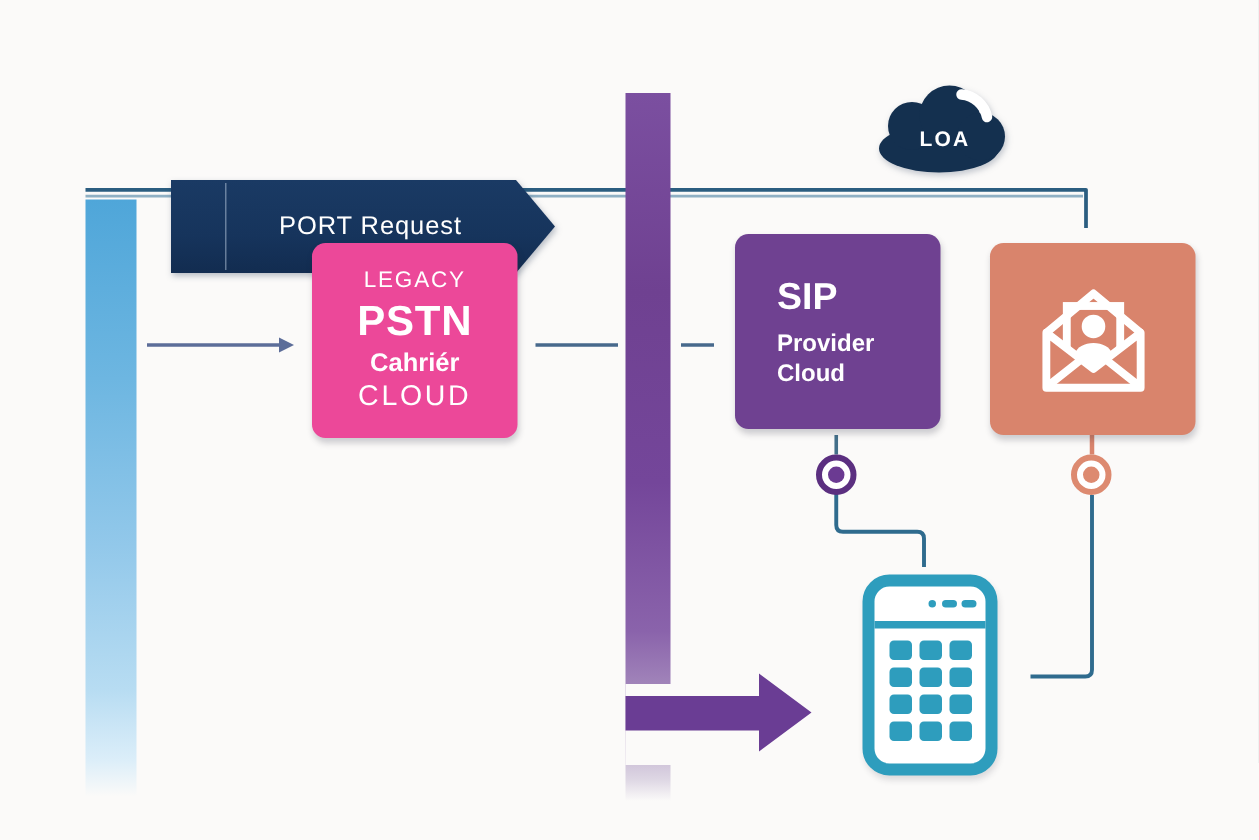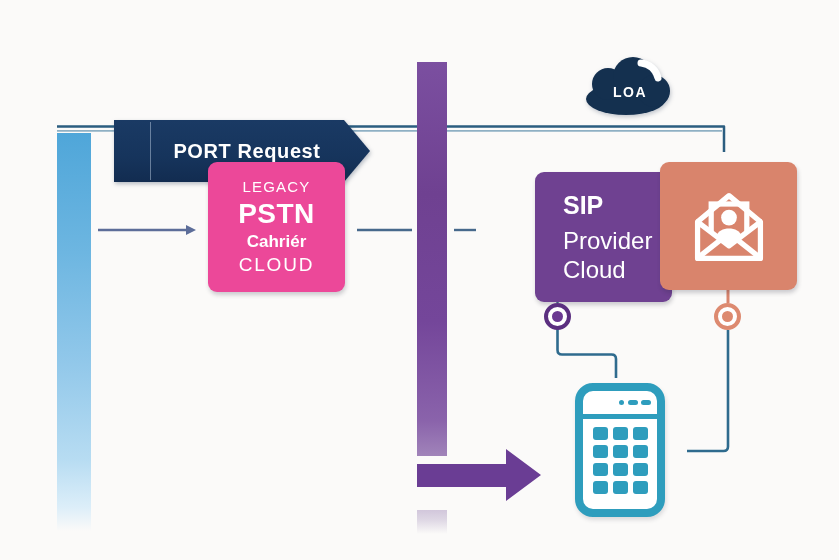--- a/index.html
+++ b/index.html
@@ -30,37 +30,37 @@
     position:absolute;left:57px;top:60px;width:256px;height:62px;z-index:4;
     background:linear-gradient(180deg,#1a3a64 0%,#16345c 60%,#122c50 100%);
     clip-path:polygon(0 0,230px 0,256px 31px,230px 62px,0 62px);
   }
   .banner-wrap{position:absolute;left:57px;top:60px;width:256px;height:62px;z-index:4;
     filter:drop-shadow(1px 2px 2px rgba(20,40,70,.3));}
   .banner-divider{position:absolute;left:36px;top:2px;bottom:2px;width:1px;background:rgba(205,220,238,.45);}
   .banner-label{
     position:absolute;left:36px;top:0;width:194px;height:62px;
     display:flex;align-items:center;justify-content:center;
-    color:#fff;font-size:20px;font-weight:700;letter-spacing:.6px;white-space:nowrap;
+    color:#fff;font-size:17px;font-weight:400;letter-spacing:.6px;white-space:nowrap;
   }
 
   
   .node{position:absolute;z-index:4;border-radius:9px;color:#fff;
     box-shadow:1px 3px 4px rgba(40,40,60,.22);}
   .legacy-box{left:208px;top:162px;width:137px;height:130px;background:#ec4899;
     display:flex;flex-direction:column;align-items:center;justify-content:center;text-align:center;line-height:1.25;}
   .legacy-l1{font-size:15px;font-weight:500;letter-spacing:1.2px;}
   .legacy-l2{font-size:28px;font-weight:800;letter-spacing:.5px;}
   .legacy-l3{font-size:17px;font-weight:700;}
   .legacy-l4{font-size:19px;font-weight:500;letter-spacing:1.8px;}
 
-  .sip-box{left:490px;top:172px;width:137px;height:130px;background:#6f4191;
-    display:flex;flex-direction:column;justify-content:center;padding-left:28px;line-height:1.2;margin-left:45px;}
+  .sip-box{left:490px;top:156px;width:137px;height:130px;background:#6f4191;
+    display:flex;flex-direction:column;justify-content:center;padding-left:28px;line-height:1.2;}
   .sip-l1{font-size:25px;font-weight:800;margin-bottom:7px;}
-  .sip-l2,.sip-l3{font-size:24px;font-weight:400;}
+  .sip-l2,.sip-l3{font-size:16px;font-weight:700;}
 
   .mail-box{left:660px;top:162px;width:137px;height:128px;background:#d9846c;
     display:flex;align-items:center;justify-content:center;}
 
   
   .ring{position:absolute;z-index:4;width:27px;height:27px;border-radius:50%;
     background:#fff;display:flex;align-items:center;justify-content:center;}
   .ring-purple{left:544px;top:303px;border:4.5px solid #5b2f80;}
   .ring-purple .ring-dot{width:11px;height:11px;border-radius:50%;background:#6b3a92;}
   .ring-orange{left:714px;top:303px;border:4.5px solid #dd8a70;}

